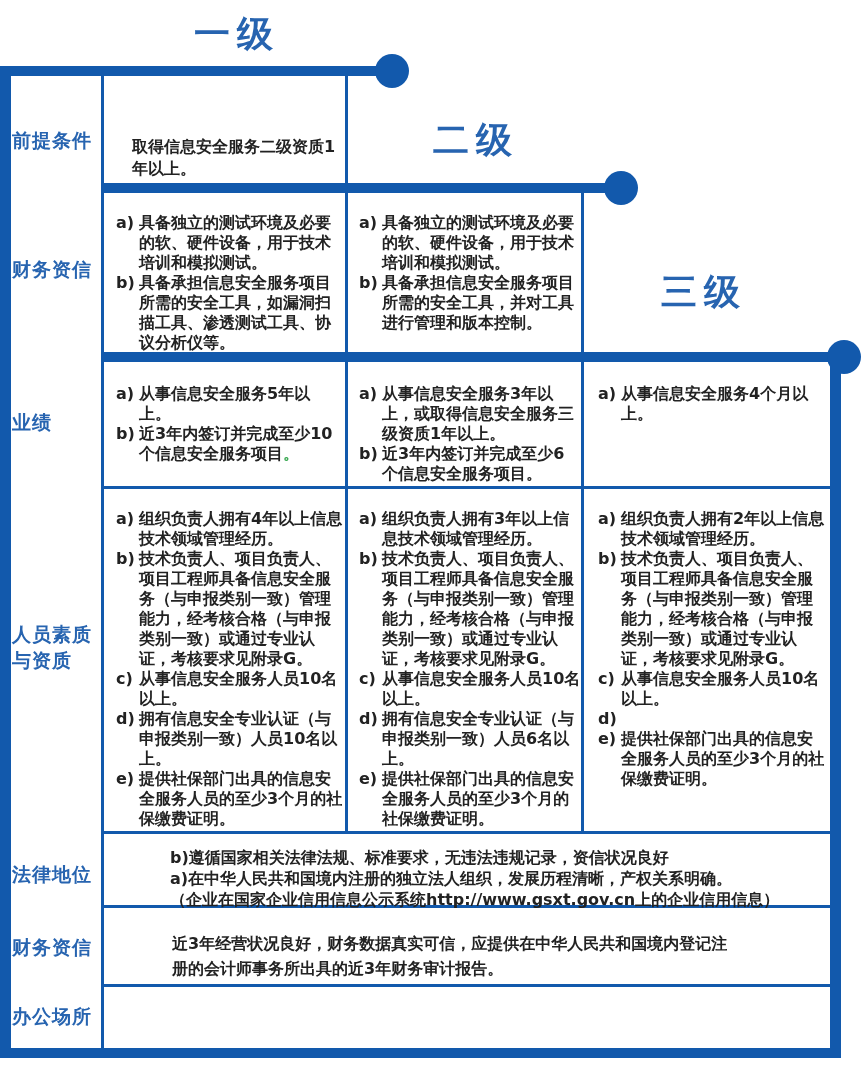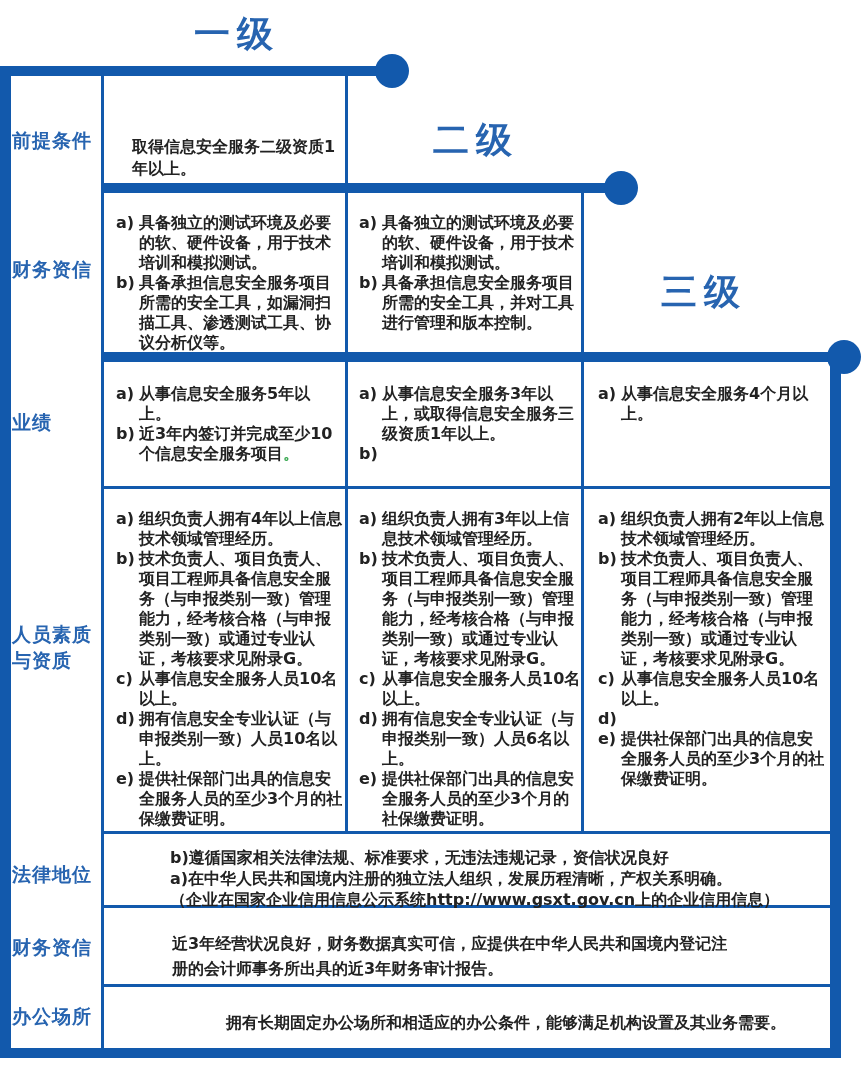--- a/index.html
+++ b/index.html
@@ -104,20 +104,21 @@
       <span class="t"><span>近3年内签订并完成至少10个信息安全服务项目</span><span class="green">。</span></span>
     </div>
   </div>
   <div class="cell" style="left:349px;top:362px;width:232px;height:122px;padding:22px 2px 0 10px;box-sizing:border-box;">
     <div class="li">
       <span class="m">a)</span>
       <span class="t">从事信息安全服务3年以上，或取得信息安全服务三级资质1年以上。</span>
     </div>
     <div class="li">
       <span class="m">b)</span>
+      <span class="t">近3年内签订并完成至少6个信息安全服务项目。</span>
     </div>
   </div>
   <div class="cell" style="left:584px;top:362px;width:245px;height:122px;padding:22px 6px 0 14px;box-sizing:border-box;">
     <div class="li">
       <span class="m">a)</span>
       <span class="t">从事信息安全服务4个月以上。</span>
     </div>
   </div>
 
   <div class="cell" style="left:104px;top:489px;width:241px;height:342px;padding:20px 0 0 12px;box-sizing:border-box;">
@@ -189,17 +190,14 @@
   <div class="cell" style="left:104px;top:834px;width:726px;height:71px;padding:13px 8px 0 66px;box-sizing:border-box;line-height:21px;">
     <div>b)遵循国家相关法律法规、标准要求，无违法违规记录，资信状况良好</div>
     <div>a)在中华人民共和国境内注册的独立法人组织，发展历程清晰，产权关系明确。</div>
     <div>（企业在国家企业信用信息公示系统http://www.gsxt.gov.cn上的企业信用信息）</div>
   </div>
 
   <div class="cell" style="left:104px;top:908px;width:726px;height:76px;padding:23px 96px 0 68px;box-sizing:border-box;line-height:25px;">
     <span>近3年经营状况良好，财务数据真实可信，应提供在中华人民共和国境内登记注册的会计师事务所出具的近3年财务审计报告。</span>
   </div>
 
-  <div class="cell" style="left:104px;top:987px;width:726px;height:61px;padding:25px 8px 0 122px;box-sizing:border-box;line-height:22px;">
-    <span>拥有长期固定办公场所和相适应的办公条件，能够满足机构设置及其业务需要。</span>
-  </div>
 
 </div>
 
 </body></html>

